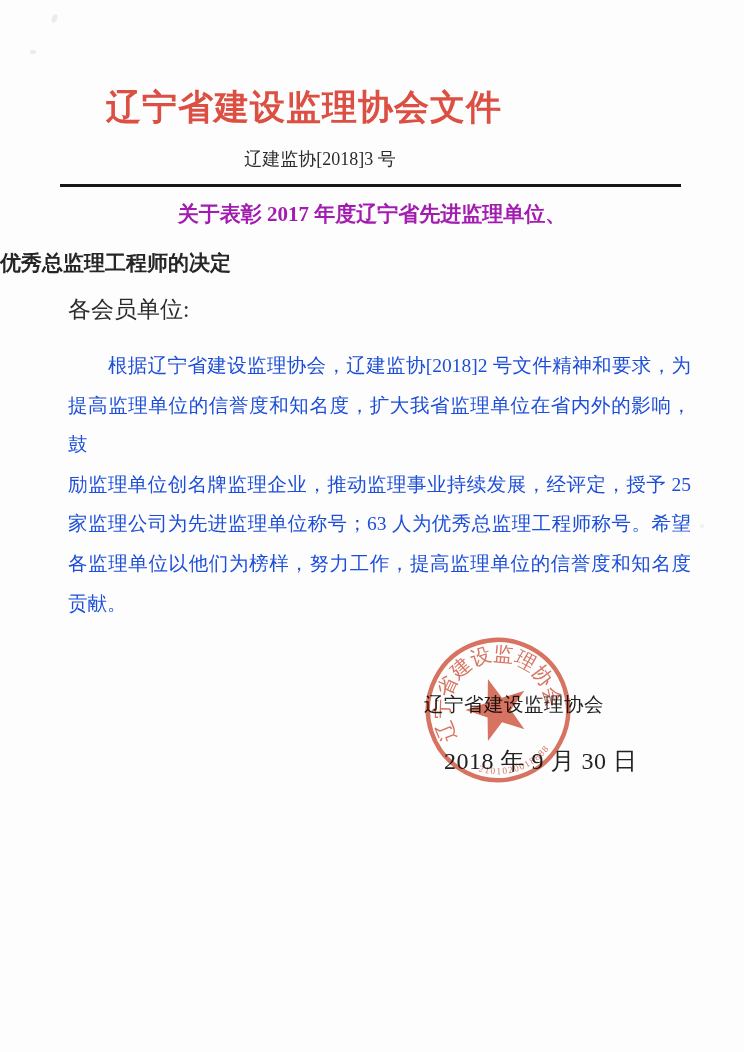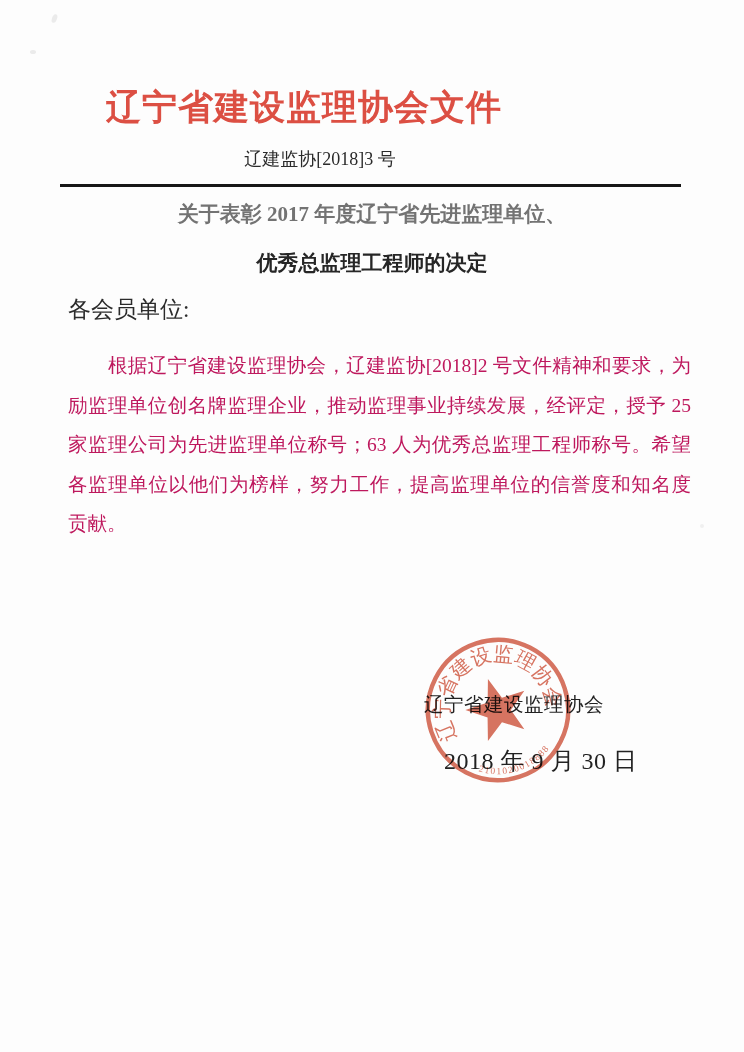--- a/index.html
+++ b/index.html
@@ -30,34 +30,34 @@
     line-height: 26px;
   }
   .header-rule {
     position: absolute; left: 60px; top: 184px;
     width: 621px; height: 3px;
     background: #161616;
   }
   .doc-title-1 {
     position: absolute; left: 0; top: 199px; width: 744px;
     text-align: center; font-size: 21px; font-weight: bold;
-    line-height: 30px; color: #737373;
+    line-height: 30px; color: #a21caf;
   }
   .doc-title-2 {
     position: absolute; left: 0; top: 248px; width: 744px;
-    text-align: center; font-size: 21px; font-weight: bold;
+    text-align: left; font-size: 21px; font-weight: bold;
     line-height: 30px; color: #262626;
   }
   .salutation {
     position: absolute; left: 68px; top: 296px;
     font-size: 23px; line-height: 28px; color: #2b2b2b;
   }
   .paragraph {
     position: absolute; left: 68px; top: 346px; width: 623px;
-    font-size: 19.5px; color: #be185d;
+    font-size: 19.5px; color: #1d4ed8;
   }
   .paragraph .pline {
     line-height: 39.6px;
     text-align: justify;
     text-align-last: justify;
     white-space: normal;
   }
   .paragraph .pline.first { text-indent: 40px; }
   .paragraph .pline.last { text-align-last: left; }
   .attachment {
@@ -110,20 +110,21 @@
 
   <div class="header-rule"></div>
 
   <div class="doc-title-1">关于表彰 2017 年度辽宁省先进监理单位、</div>
   <div class="doc-title-2">优秀总监理工程师的决定</div>
 
   <div class="salutation">各会员单位:</div>
 
   <div class="paragraph">
     <div class="pline first">根据辽宁省建设监理协会，辽建监协[2018]2 号文件精神和要求，为</div>
+    <div class="pline">提高监理单位的信誉度和知名度，扩大我省监理单位在省内外的影响，鼓</div>
     <div class="pline">励监理单位创名牌监理企业，推动监理事业持续发展，经评定，授予 25</div>
     <div class="pline">家监理公司为先进监理单位称号；63 人为优秀总监理工程师称号。希望</div>
     <div class="pline">各监理单位以他们为榜样，努力工作，提高监理单位的信誉度和知名度</div>
     <div class="pline last">贡献。</div>
   </div>
 
 
   <div class="signature-org">辽宁省建设监理协会</div>
   <div class="signature-date">2018 年 9 月 30 日</div>
 

